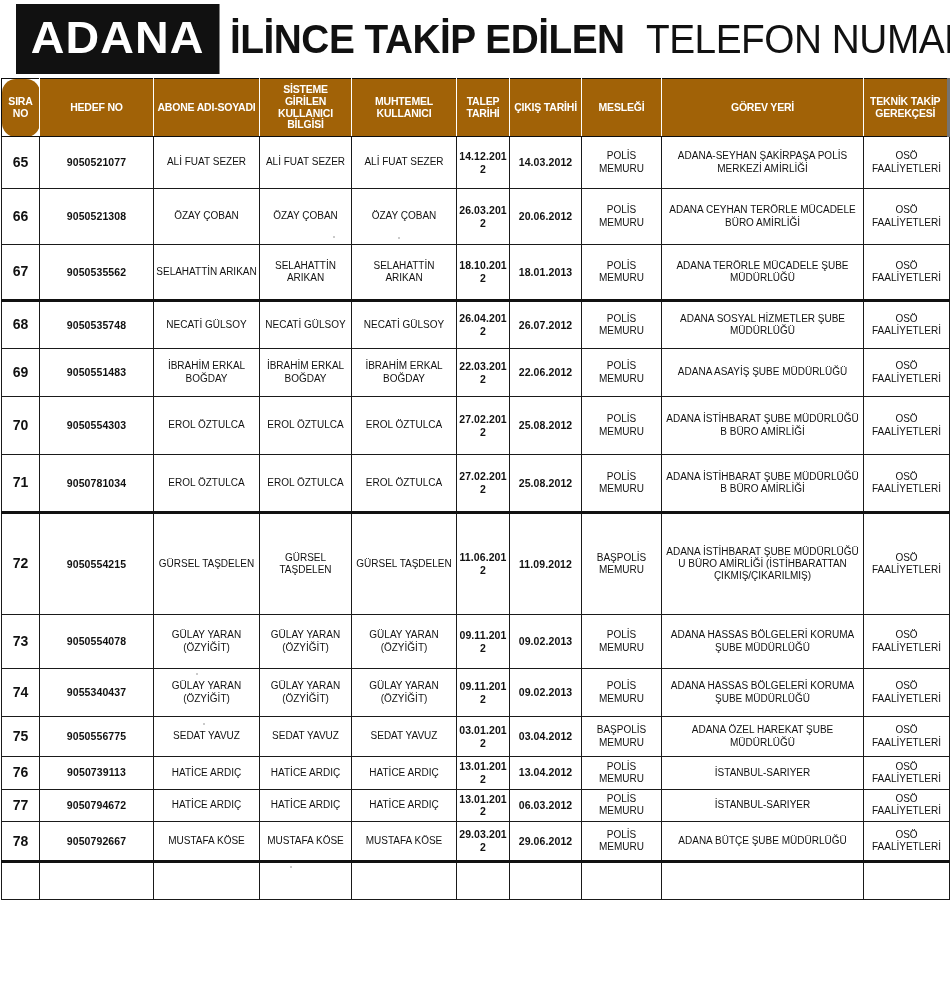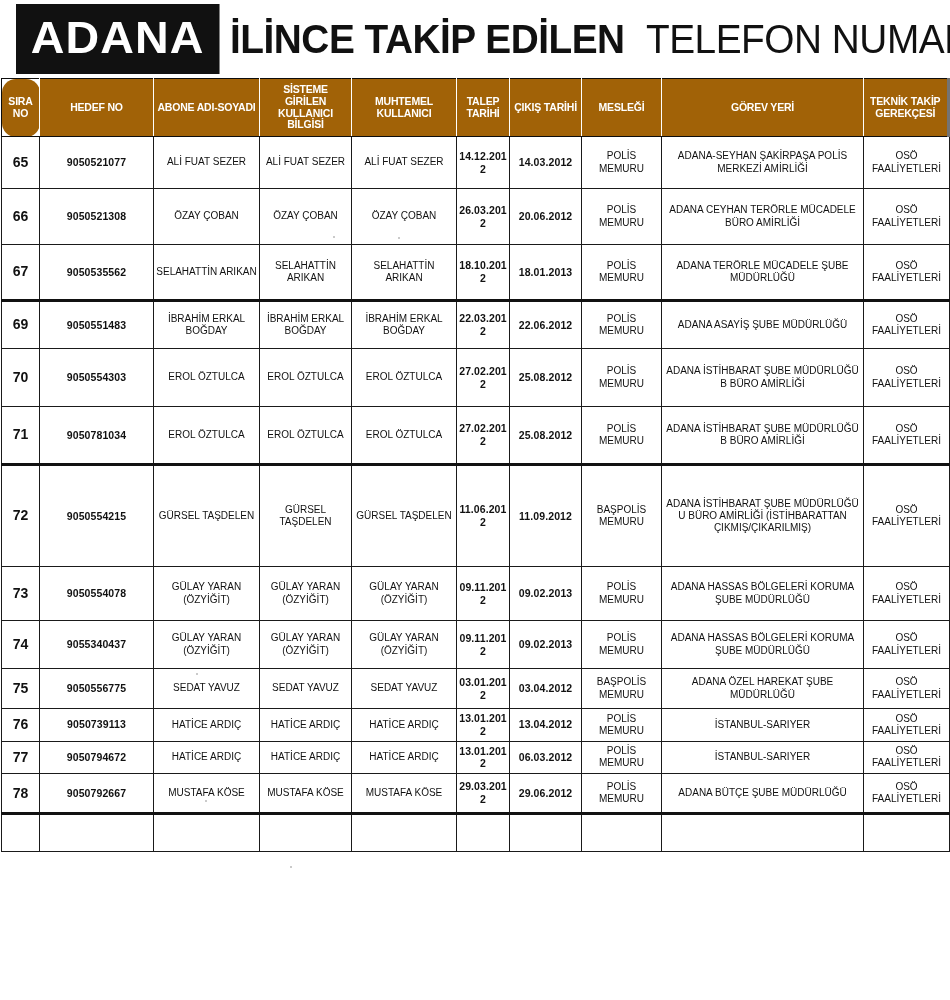--- a/index.html
+++ b/index.html
@@ -230,20 +230,32 @@
             <td>SELAHATTİN ARIKAN</td>
             <td>SELAHATTİN ARIKAN</td>
             <td>SELAHATTİN ARIKAN</td>
             <td class="num">18.10.2012</td>
             <td class="num">18.01.2013</td>
             <td>POLİS MEMURU</td>
             <td colspan="2">ADANA TERÖRLE MÜCADELE ŞUBE MÜDÜRLÜĞÜ</td>
             <td>OSÖ FAALİYETLERİ</td>
           </tr>
           <tr style="height: 48px;">
+            <td class="sira">68</td>
+            <td class="num clip">9050535748</td>
+            <td>NECATİ GÜLSOY</td>
+            <td>NECATİ GÜLSOY</td>
+            <td>NECATİ GÜLSOY</td>
+            <td class="num">26.04.2012</td>
+            <td class="num">26.07.2012</td>
+            <td>POLİS MEMURU</td>
+            <td colspan="2">ADANA SOSYAL HİZMETLER ŞUBE MÜDÜRLÜĞÜ</td>
+            <td>OSÖ FAALİYETLERİ</td>
+          </tr>
+          <tr style="height: 48px;">
             <td class="sira">69</td>
             <td class="num clip">9050551483</td>
             <td>İBRAHİM ERKAL BOĞDAY</td>
             <td>İBRAHİM ERKAL BOĞDAY</td>
             <td>İBRAHİM ERKAL BOĞDAY</td>
             <td class="num">22.03.2012</td>
             <td class="num">22.06.2012</td>
             <td>POLİS MEMURU</td>
             <td colspan="2">ADANA ASAYİŞ ŞUBE MÜDÜRLÜĞÜ</td>
             <td>OSÖ FAALİYETLERİ</td>

